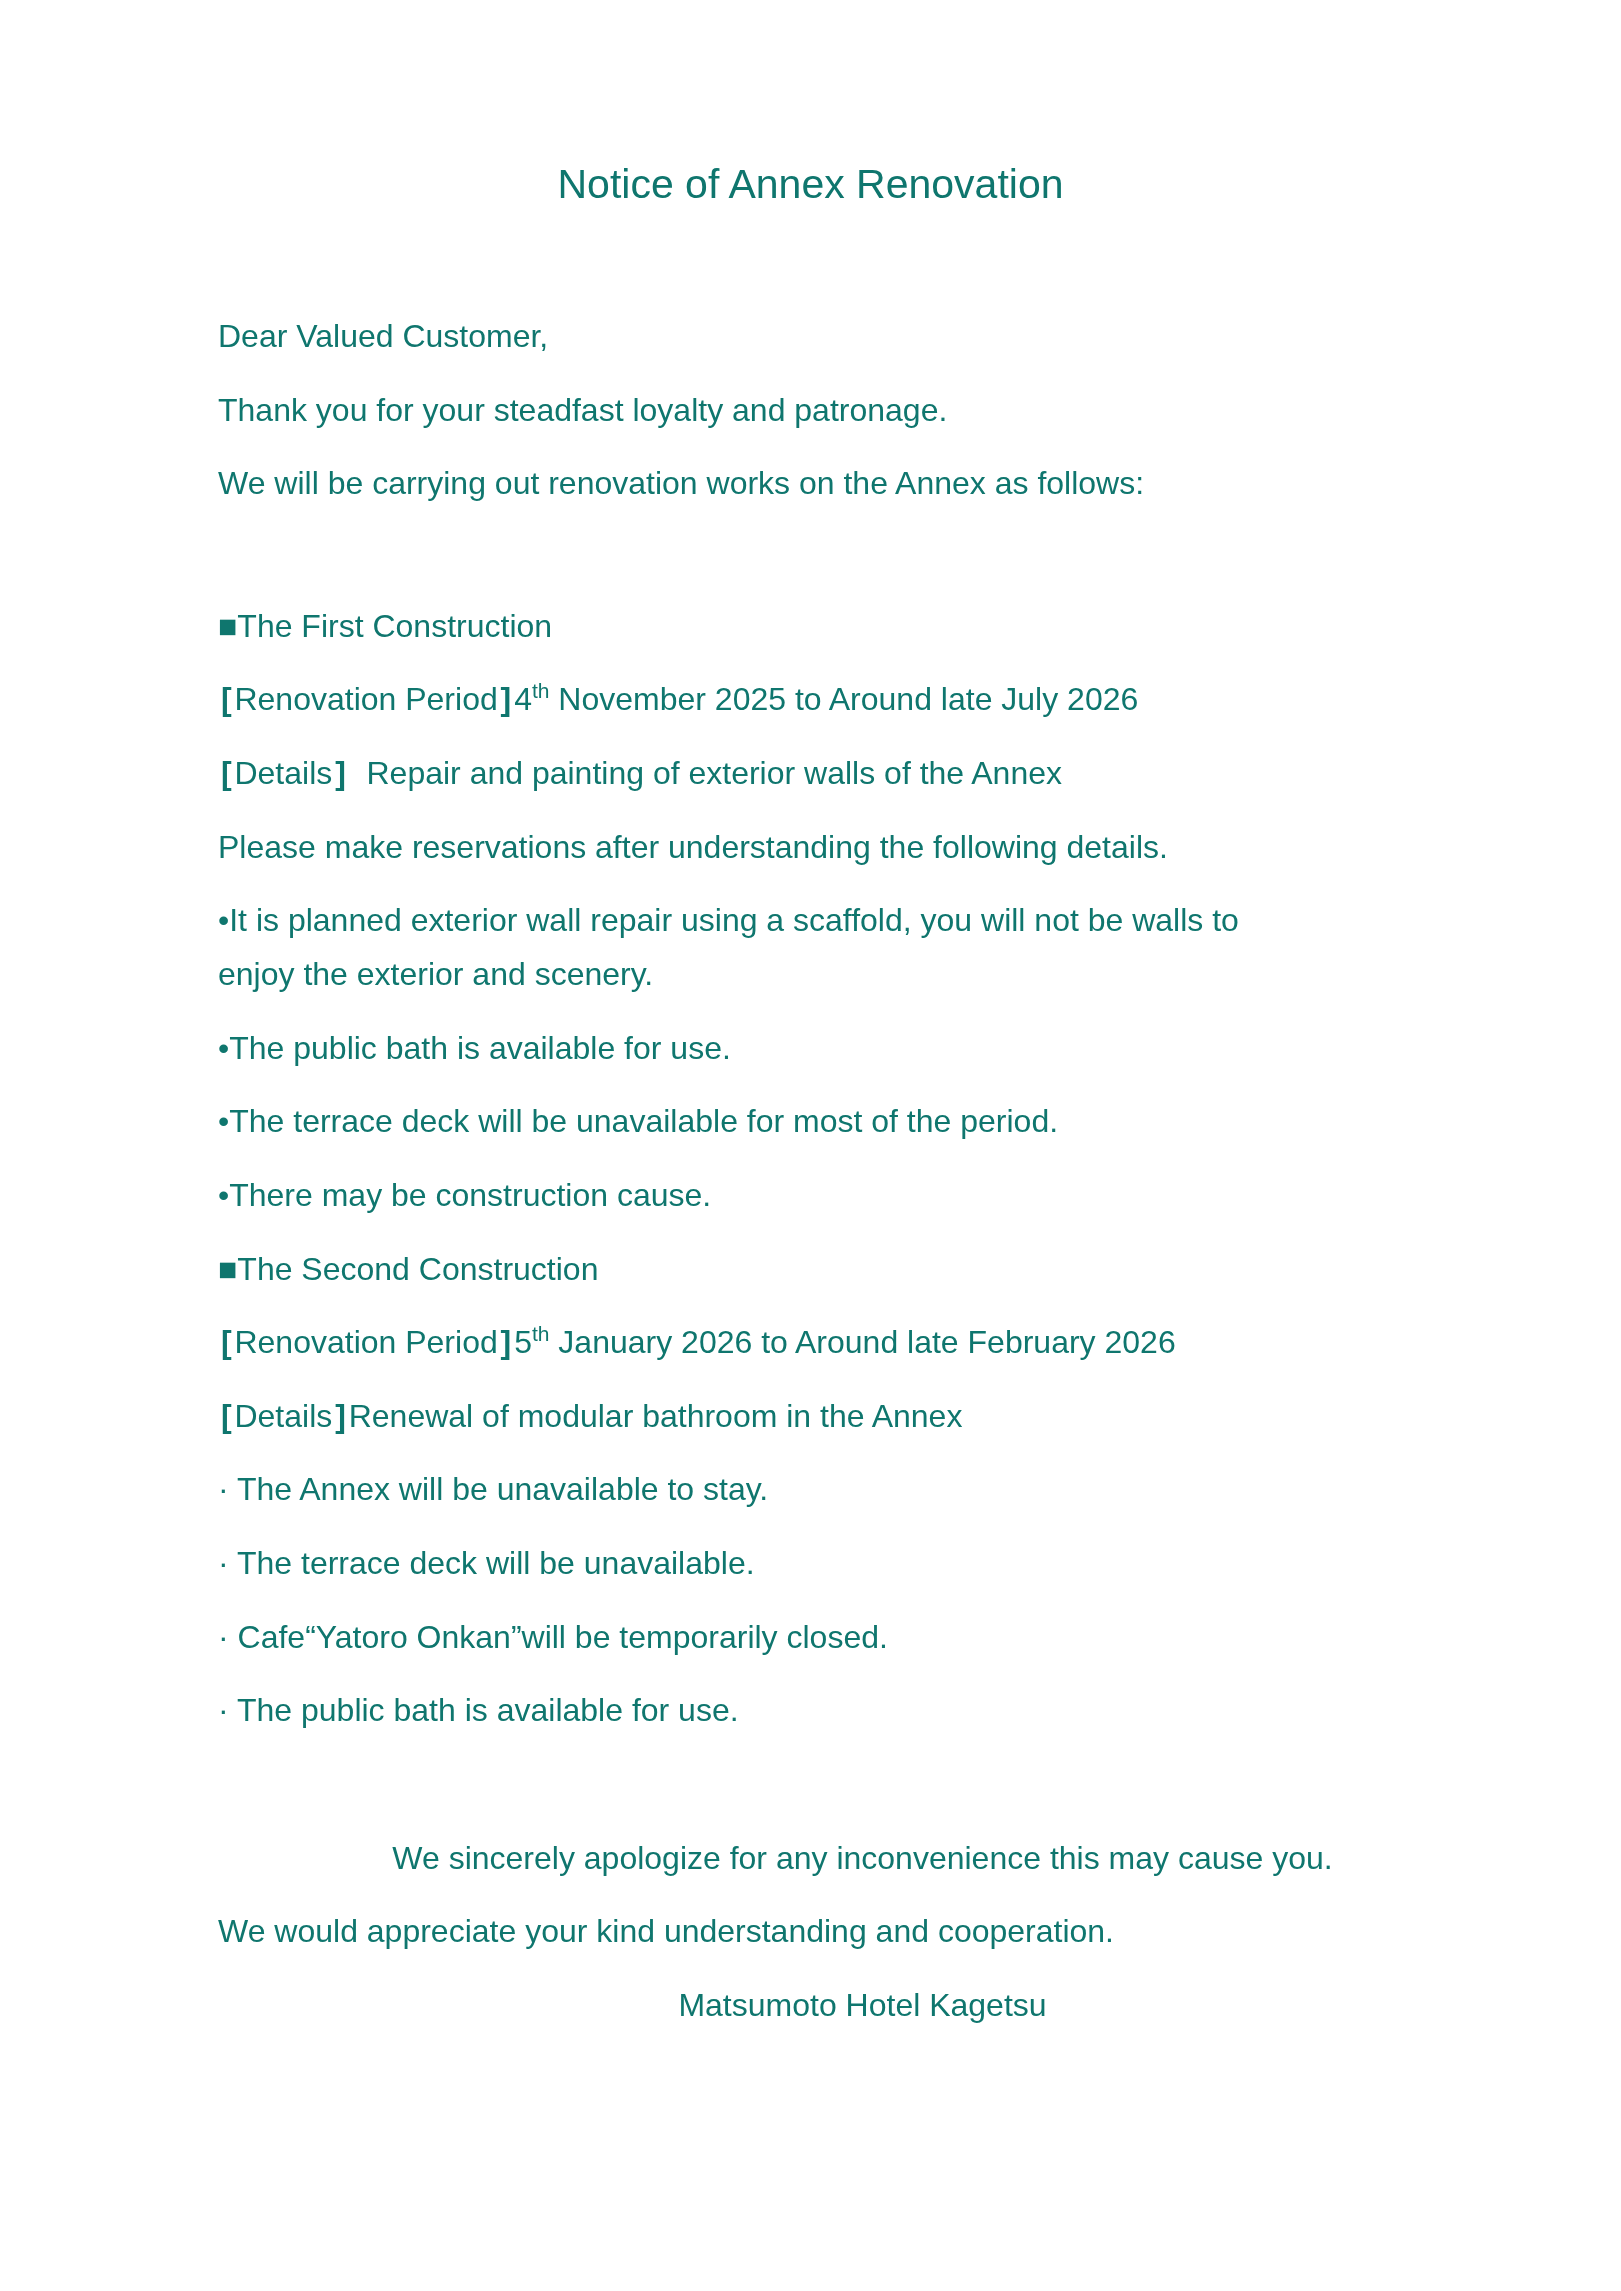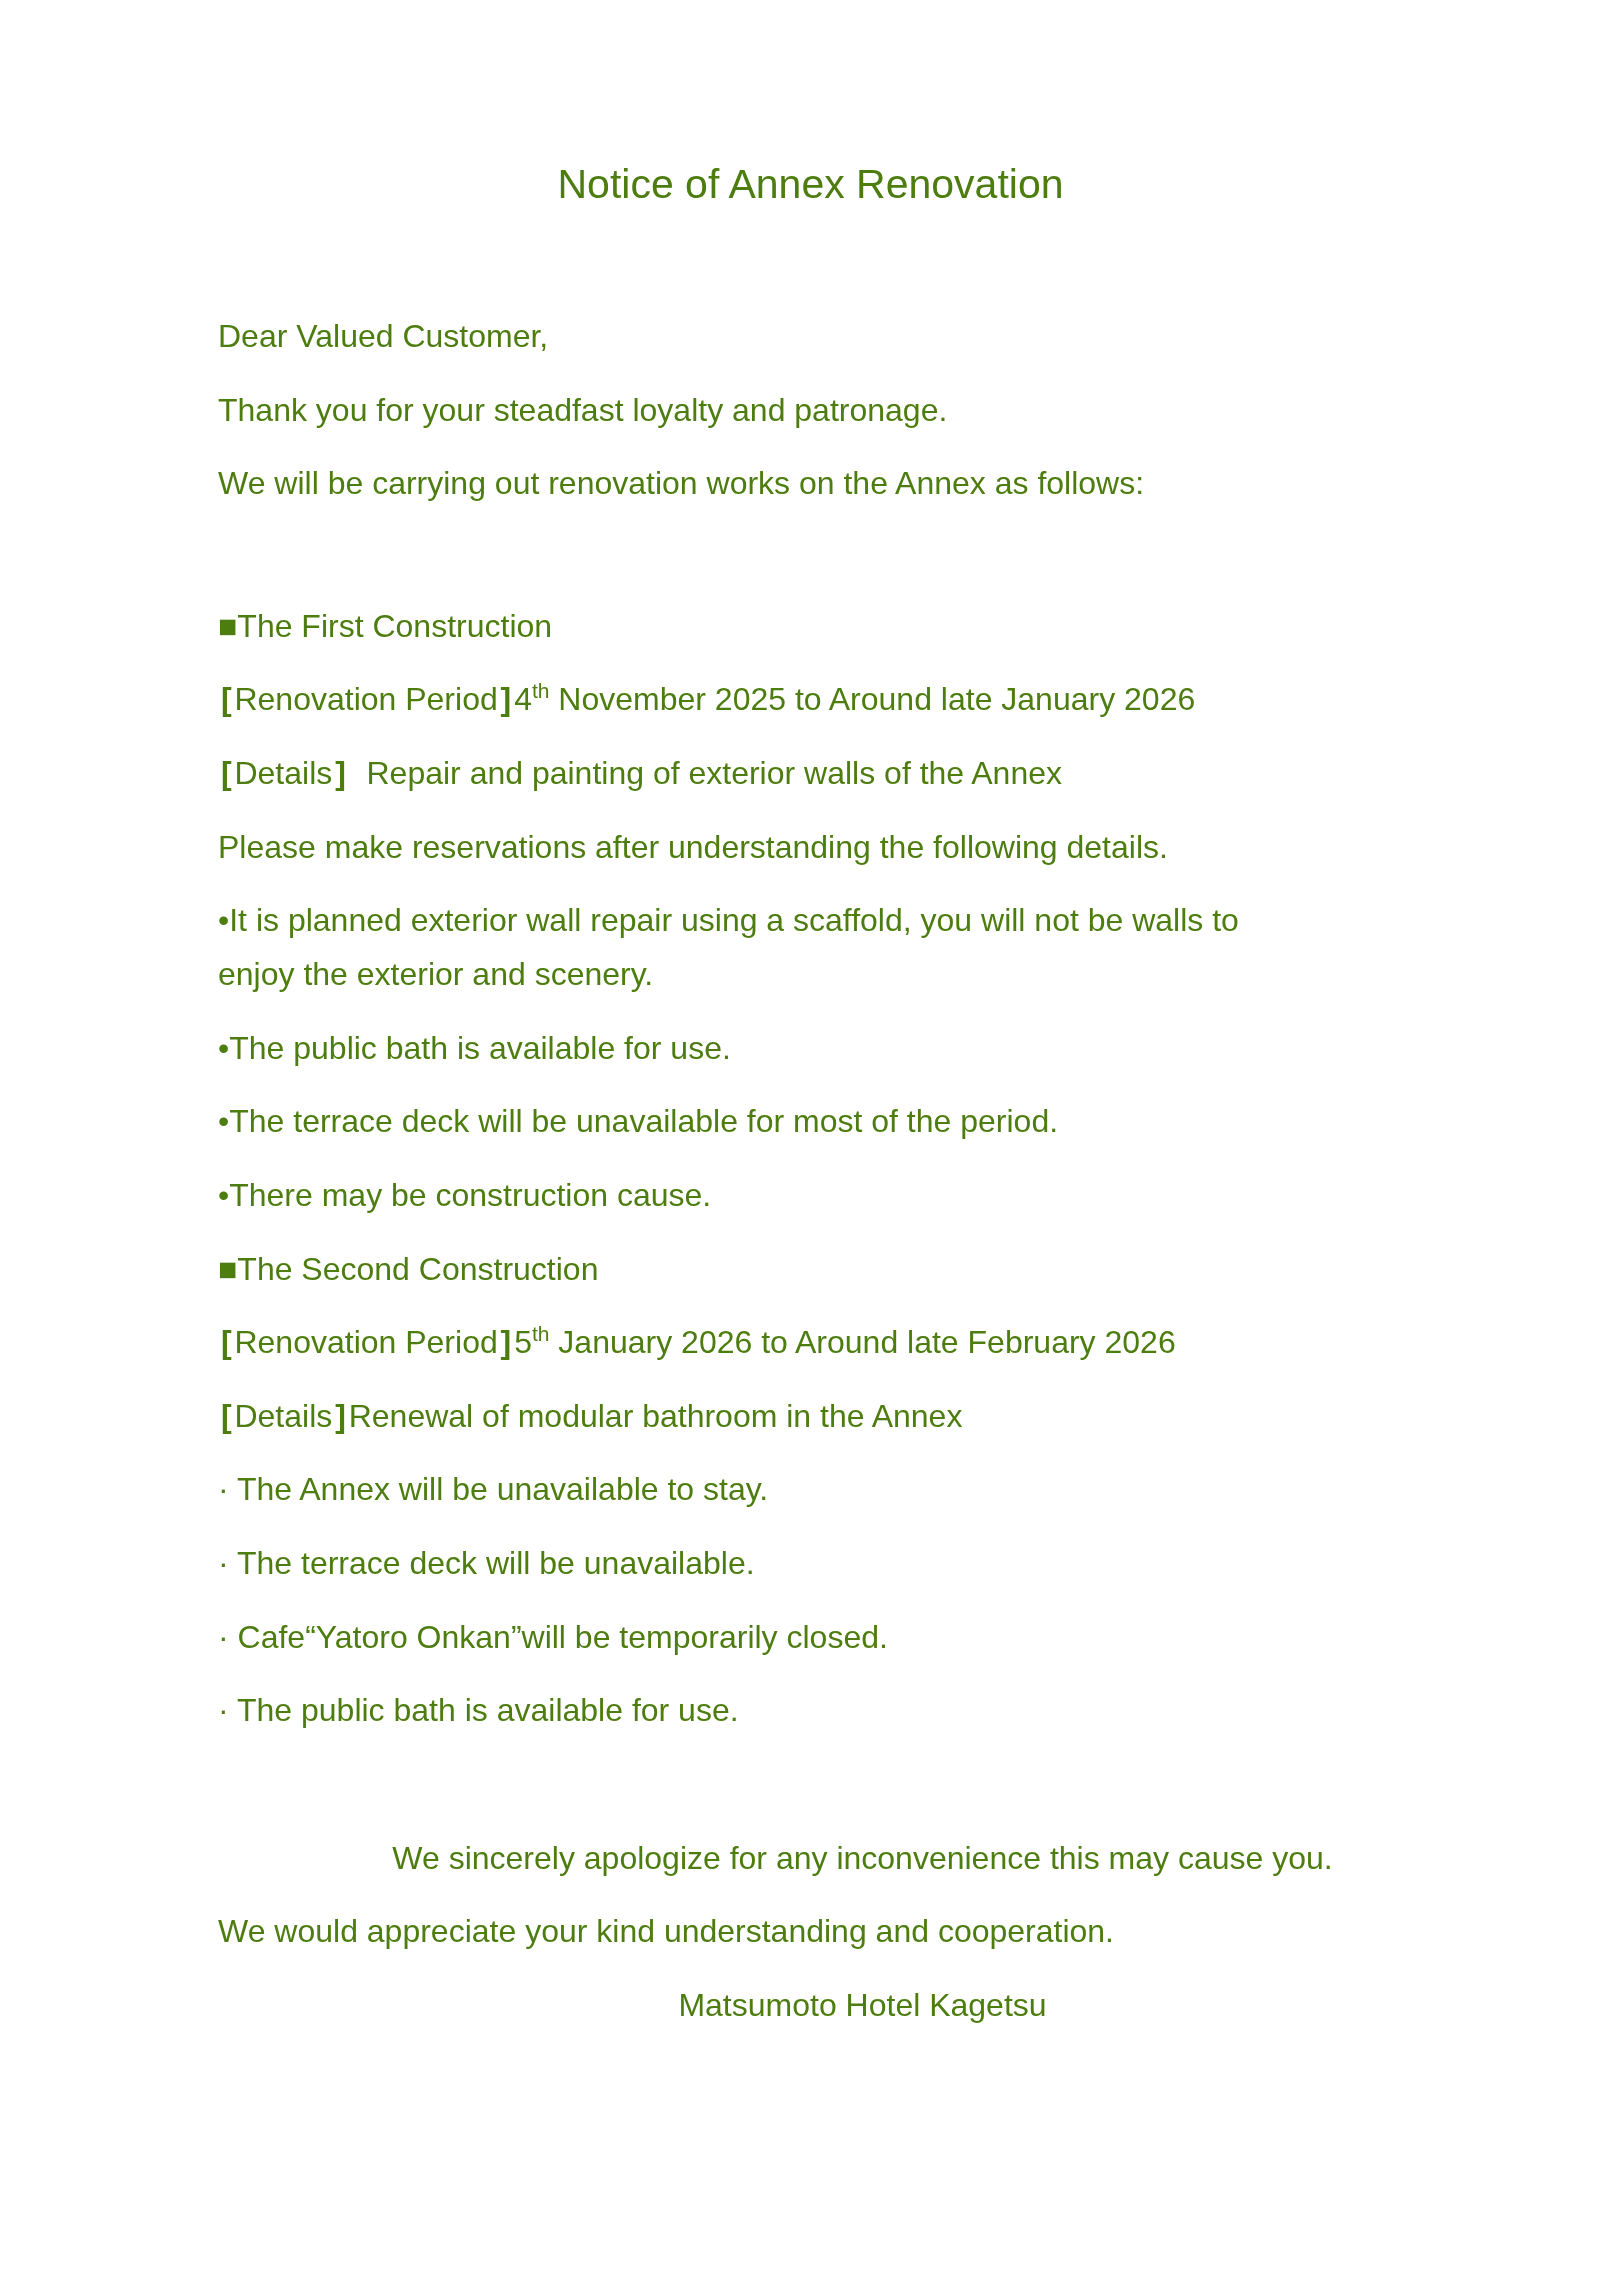--- a/index.html
+++ b/index.html
@@ -6,21 +6,21 @@
   html, body {
     margin: 0;
     padding: 0;
     background: #ffffff;
   }
   .page {
     position: relative;
     width: 1621px;
     height: 2292px;
     background: #ffffff;
-    color: #4d7c0f;
+    color: #0f766e;
     font-family: "Liberation Sans", "DejaVu Sans", sans-serif;
     overflow: hidden;
   }
   .title {
     padding-top: 160px;
     font-size: 41px;
     line-height: 49px;
     text-align: center;
     white-space: pre;
   }
@@ -62,21 +62,21 @@
   <div class="content">
 
     <p class="line">Dear Valued Customer,</p>
 
     <p class="line">Thank you for your steadfast loyalty and patronage.</p>
 
     <p class="line">We will be carrying out renovation works on the Annex as follows:</p>
 
     <p class="line gap-lg">■The First Construction</p>
 
-    <p class="line"><span class="lbr">[</span><span>Renovation Period</span><span class="lbr">]</span><span>4</span><sup class="sup">th</sup><span> November 2025 to Around late January 2026</span></p>
+    <p class="line"><span class="lbr">[</span><span>Renovation Period</span><span class="lbr">]</span><span>4</span><sup class="sup">th</sup><span> November 2025 to Around late July 2026</span></p>
 
     <p class="line"><span class="lbr">[</span><span>Details</span><span class="lbr">]</span><span>  Repair and painting of exterior walls of the Annex</span></p>
 
     <p class="line">Please make reservations after understanding the following details.</p>
 
     <p class="line">•It is planned exterior wall repair using a scaffold, you will not be walls to</p>
 
     <p class="line cont">enjoy the exterior and scenery.</p>
 
     <p class="line">•The public bath is available for use.</p>

